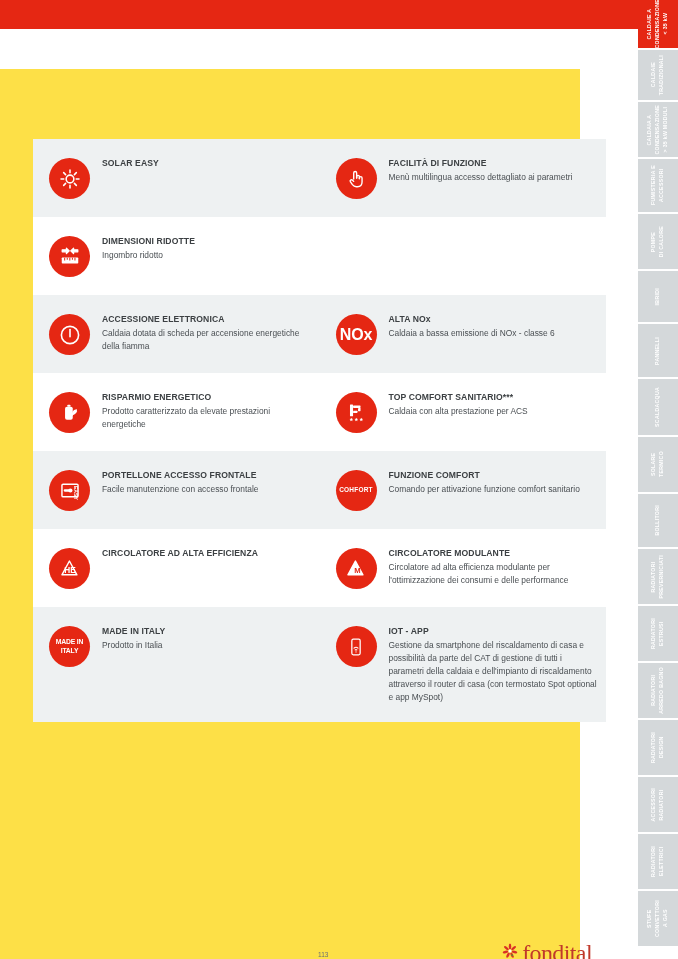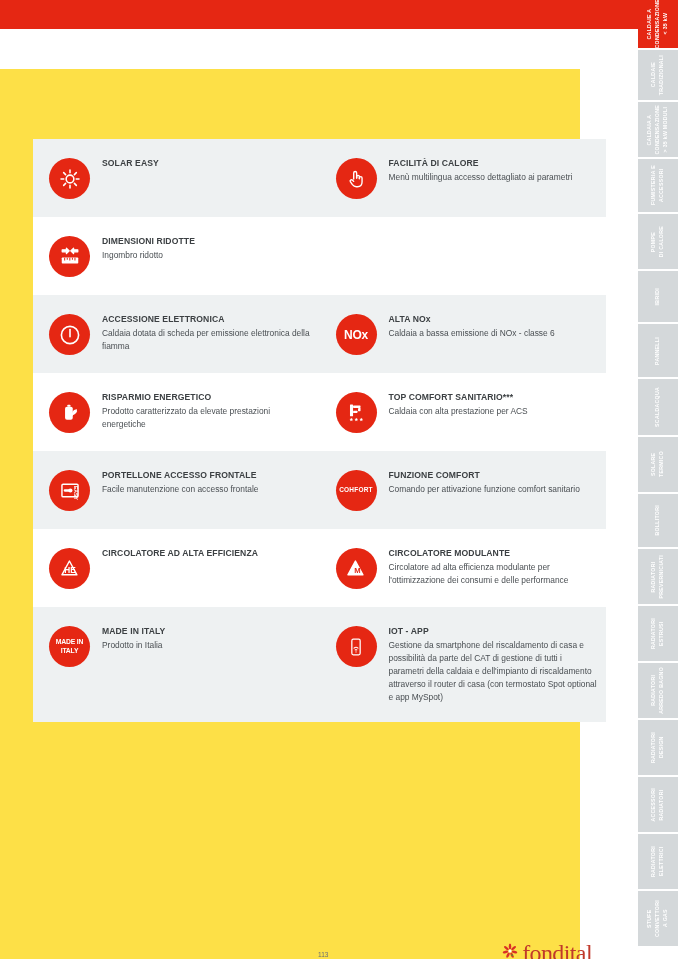--- a/index.html
+++ b/index.html
@@ -79,21 +79,21 @@
     position: relative;
   }
   .icon-badge svg { display: block; }
   .icon-badge .badge-text {
     color: #ffffff;
     font-weight: bold;
     line-height: 1.0;
     text-align: center;
     letter-spacing: -0.2px;
   }
-  .badge-text.nox   { font-size: 12px; }
+  .badge-text.nox   { font-size: 16px; }
   .badge-text.comfort { font-size: 6.5px; letter-spacing: 0.2px; }
   .badge-text.madein { font-size: 6.8px; line-height: 1.25; }
 
   
   .feature-text { padding-top: 1px; }
   .feature-title {
     font-size: 8.6px;
     font-weight: bold;
     color: #3c4043;
     letter-spacing: 0.1px;
@@ -198,21 +198,21 @@
           </div>
           <div class="feature-cell">
             <div class="icon-badge">
               <svg width="22" height="22" viewBox="0 0 24 24" fill="none" stroke="#ffffff" stroke-width="1.5" stroke-linecap="round" stroke-linejoin="round">
       <path d="M9.5 12V5.4a1.6 1.6 0 0 1 3.2 0V11"></path>
       <path d="M12.7 11V9.6a1.5 1.5 0 0 1 3 0V11.5"></path>
       <path d="M15.7 11.6v-.7a1.45 1.45 0 0 1 2.9 0v4.5c0 3-2.1 5-5 5h-1.3c-2.1 0-3.1-.8-4.2-2.2L6 15.2a1.45 1.45 0 0 1 2.2-1.9l1.3 1.3"></path>
     </svg>
             </div>
             <div class="feature-text">
-              <div class="feature-title">FACILITÀ DI CALORE</div>
+              <div class="feature-title">FACILITÀ DI FUNZIONE</div>
               <div class="feature-desc">Menù multilingua accesso dettagliato ai parametri</div>
             </div>
           </div>
         </div>
         <div class="feature-row">
           <div class="feature-cell">
             <div class="icon-badge">
               <svg width="24" height="22" viewBox="0 0 26 24" fill="none" stroke="#ffffff" stroke-width="1.4" stroke-linejoin="round">
       <path d="M4.5 4.2h4.6V2.4l3.1 2.9-3.1 2.9V6.4H4.5z" fill="#ffffff"></path>
       <path d="M21.5 4.2h-4.6V2.4l-3.1 2.9 3.1 2.9V6.4h4.6z" fill="#ffffff"></path>
@@ -231,21 +231,21 @@
         <div class="feature-row band">
           <div class="feature-cell">
             <div class="icon-badge">
               <svg width="24" height="24" viewBox="0 0 24 24" fill="none" stroke="#ffffff" stroke-width="1.6" stroke-linecap="round">
       <circle cx="12" cy="12" r="8.6"></circle>
       <path d="M12 6.6v7.2"></path>
     </svg>
             </div>
             <div class="feature-text">
               <div class="feature-title">ACCESSIONE ELETTRONICA</div>
-              <div class="feature-desc">Caldaia dotata di scheda per emissione elettronica della fiamma</div>
+              <div class="feature-desc">Caldaia dotata di scheda per accensione energetiche della fiamma</div>
             </div>
           </div>
           <div class="feature-cell">
             <div class="icon-badge">
               <span class="badge-text nox" style="white-space: pre-line;">NOx</span>
             </div>
             <div class="feature-text">
               <div class="feature-title">ALTA NOx</div>
               <div class="feature-desc">Caldaia a bassa emissione di NOx - classe 6</div>
             </div>

